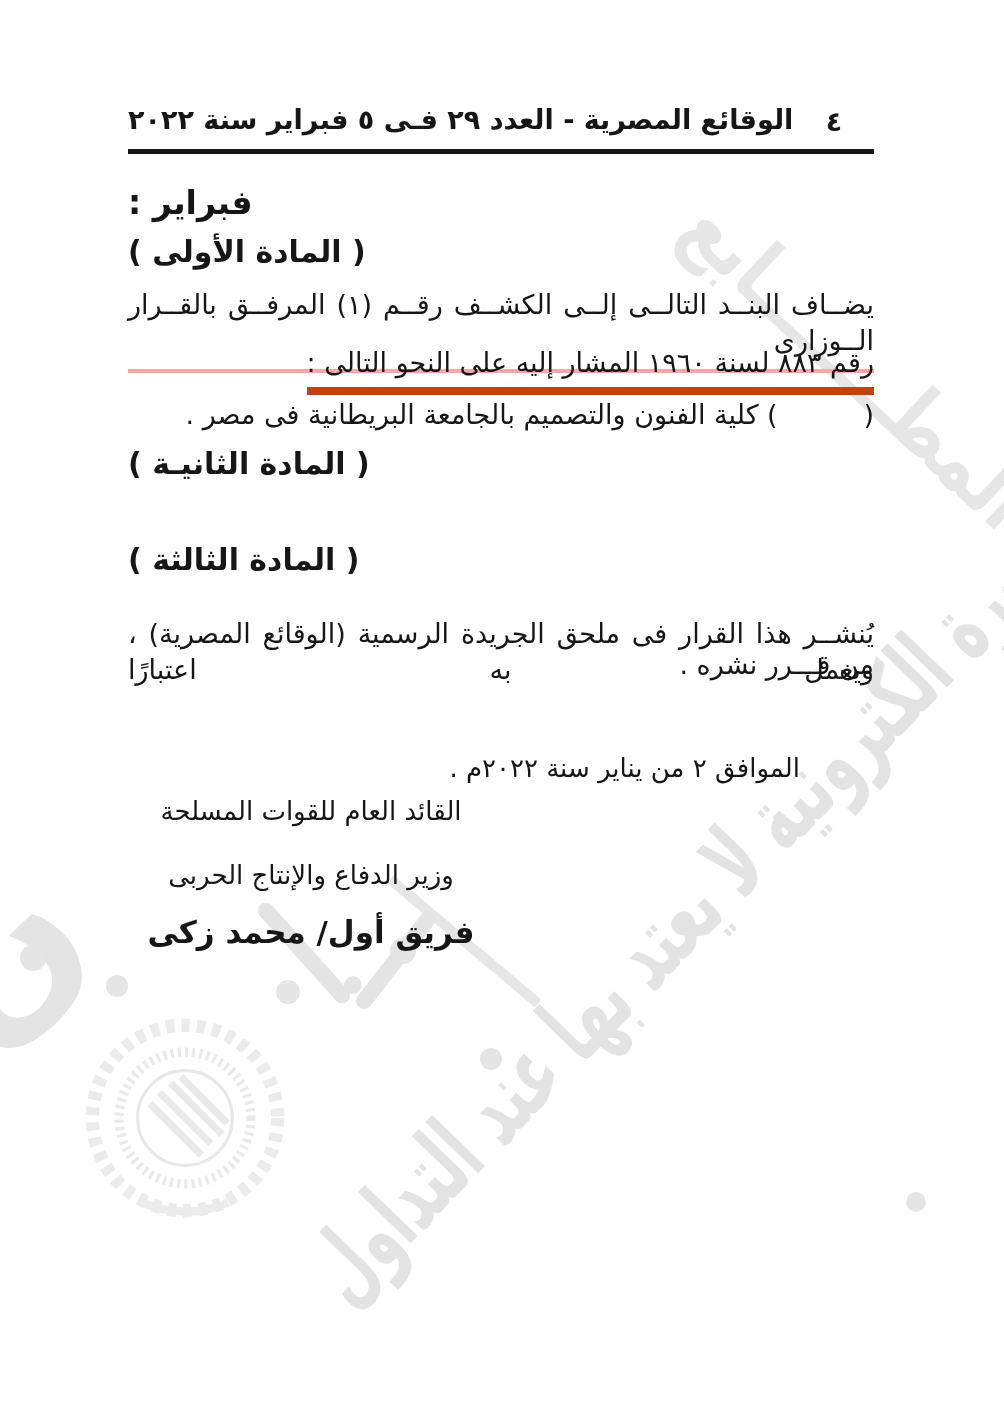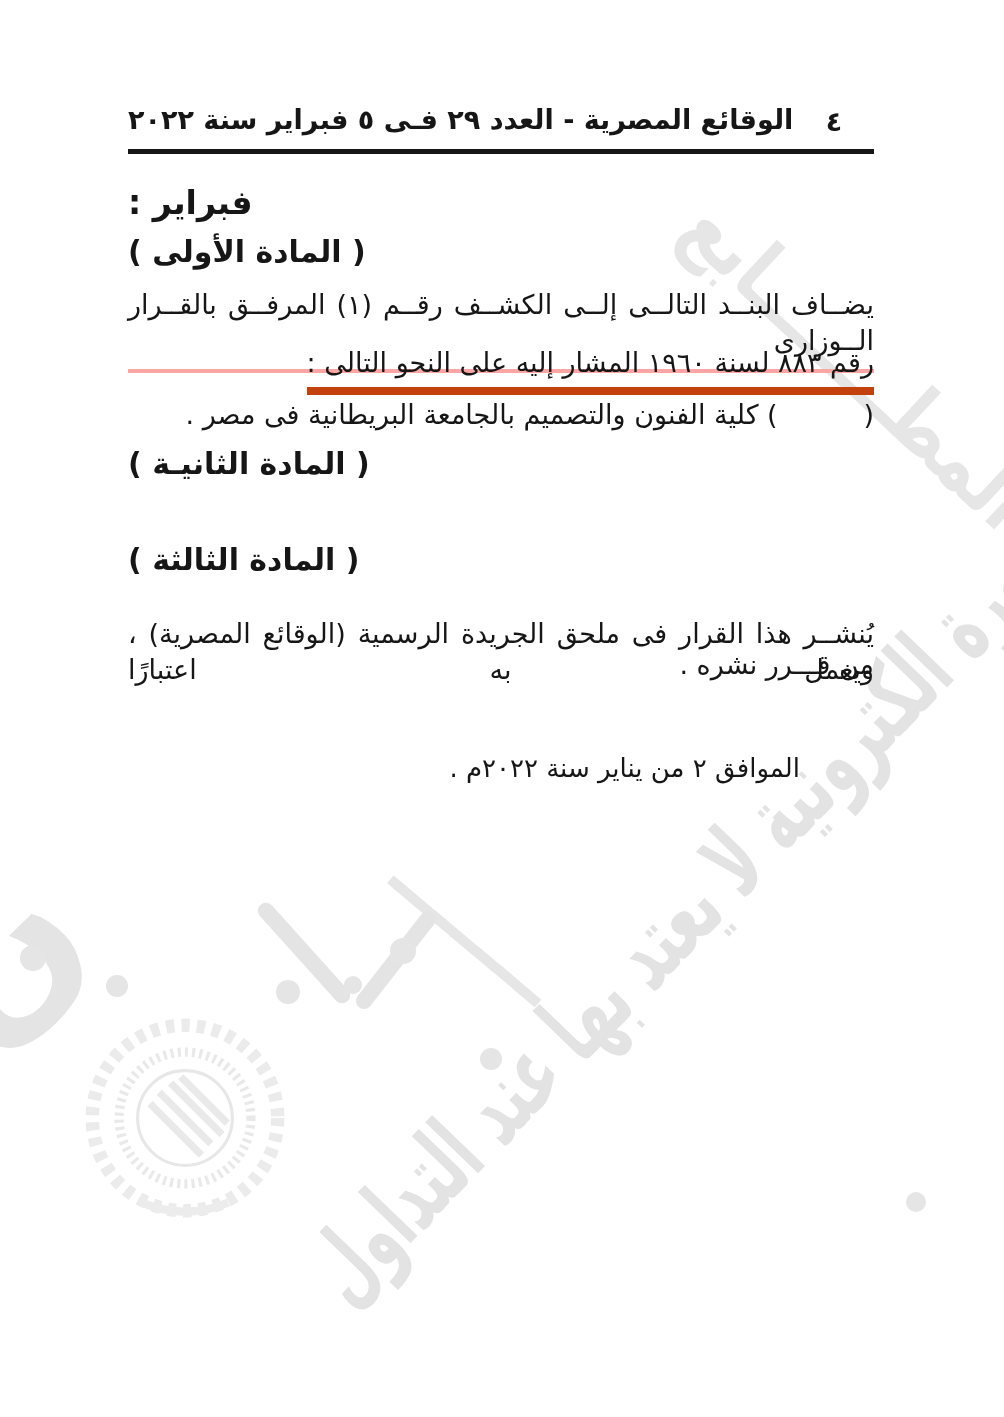--- a/index.html
+++ b/index.html
@@ -107,15 +107,20 @@
     <div class="abs band right body-line" style="top:397px;">(&nbsp;&nbsp;&nbsp;&nbsp;&nbsp;&nbsp;&nbsp;&nbsp;&nbsp;&nbsp;) كلية الفنون والتصميم بالجامعة البريطانية فى مصر .</div>
 
     <div class="abs band center heading" style="top:446px;">( المادة الثانيـة )</div>
 
     <div class="abs band center heading" style="top:542px;">( المادة الثالثة )</div>
     <div class="abs band body-line justify-line" style="top:616px;">يُنشــر هذا القرار فى ملحق الجريدة الرسمية (الوقائع المصرية) ، ويعمل به اعتبارًا</div>
     <div class="abs band right body-line" style="top:647px;">من قـــرر نشره .</div>
 
     <div class="abs band right small-line" style="top:751px;padding-right:74px;box-sizing:border-box;">الموافق ٢ من يناير سنة ٢٠٢٢م .</div>
 
+    <div class="abs sig-block" style="height:170px;">
+      <div class="sig-line" style="top:0;">القائد العام للقوات المسلحة</div>
+      <div class="sig-line" style="top:64px;">وزير الدفاع والإنتاج الحربى</div>
+      <div class="sig-name" style="top:118px;">فريق أول/ محمد زكى</div>
+    </div>
 
   </div>
 </div>
 
 </body></html>

